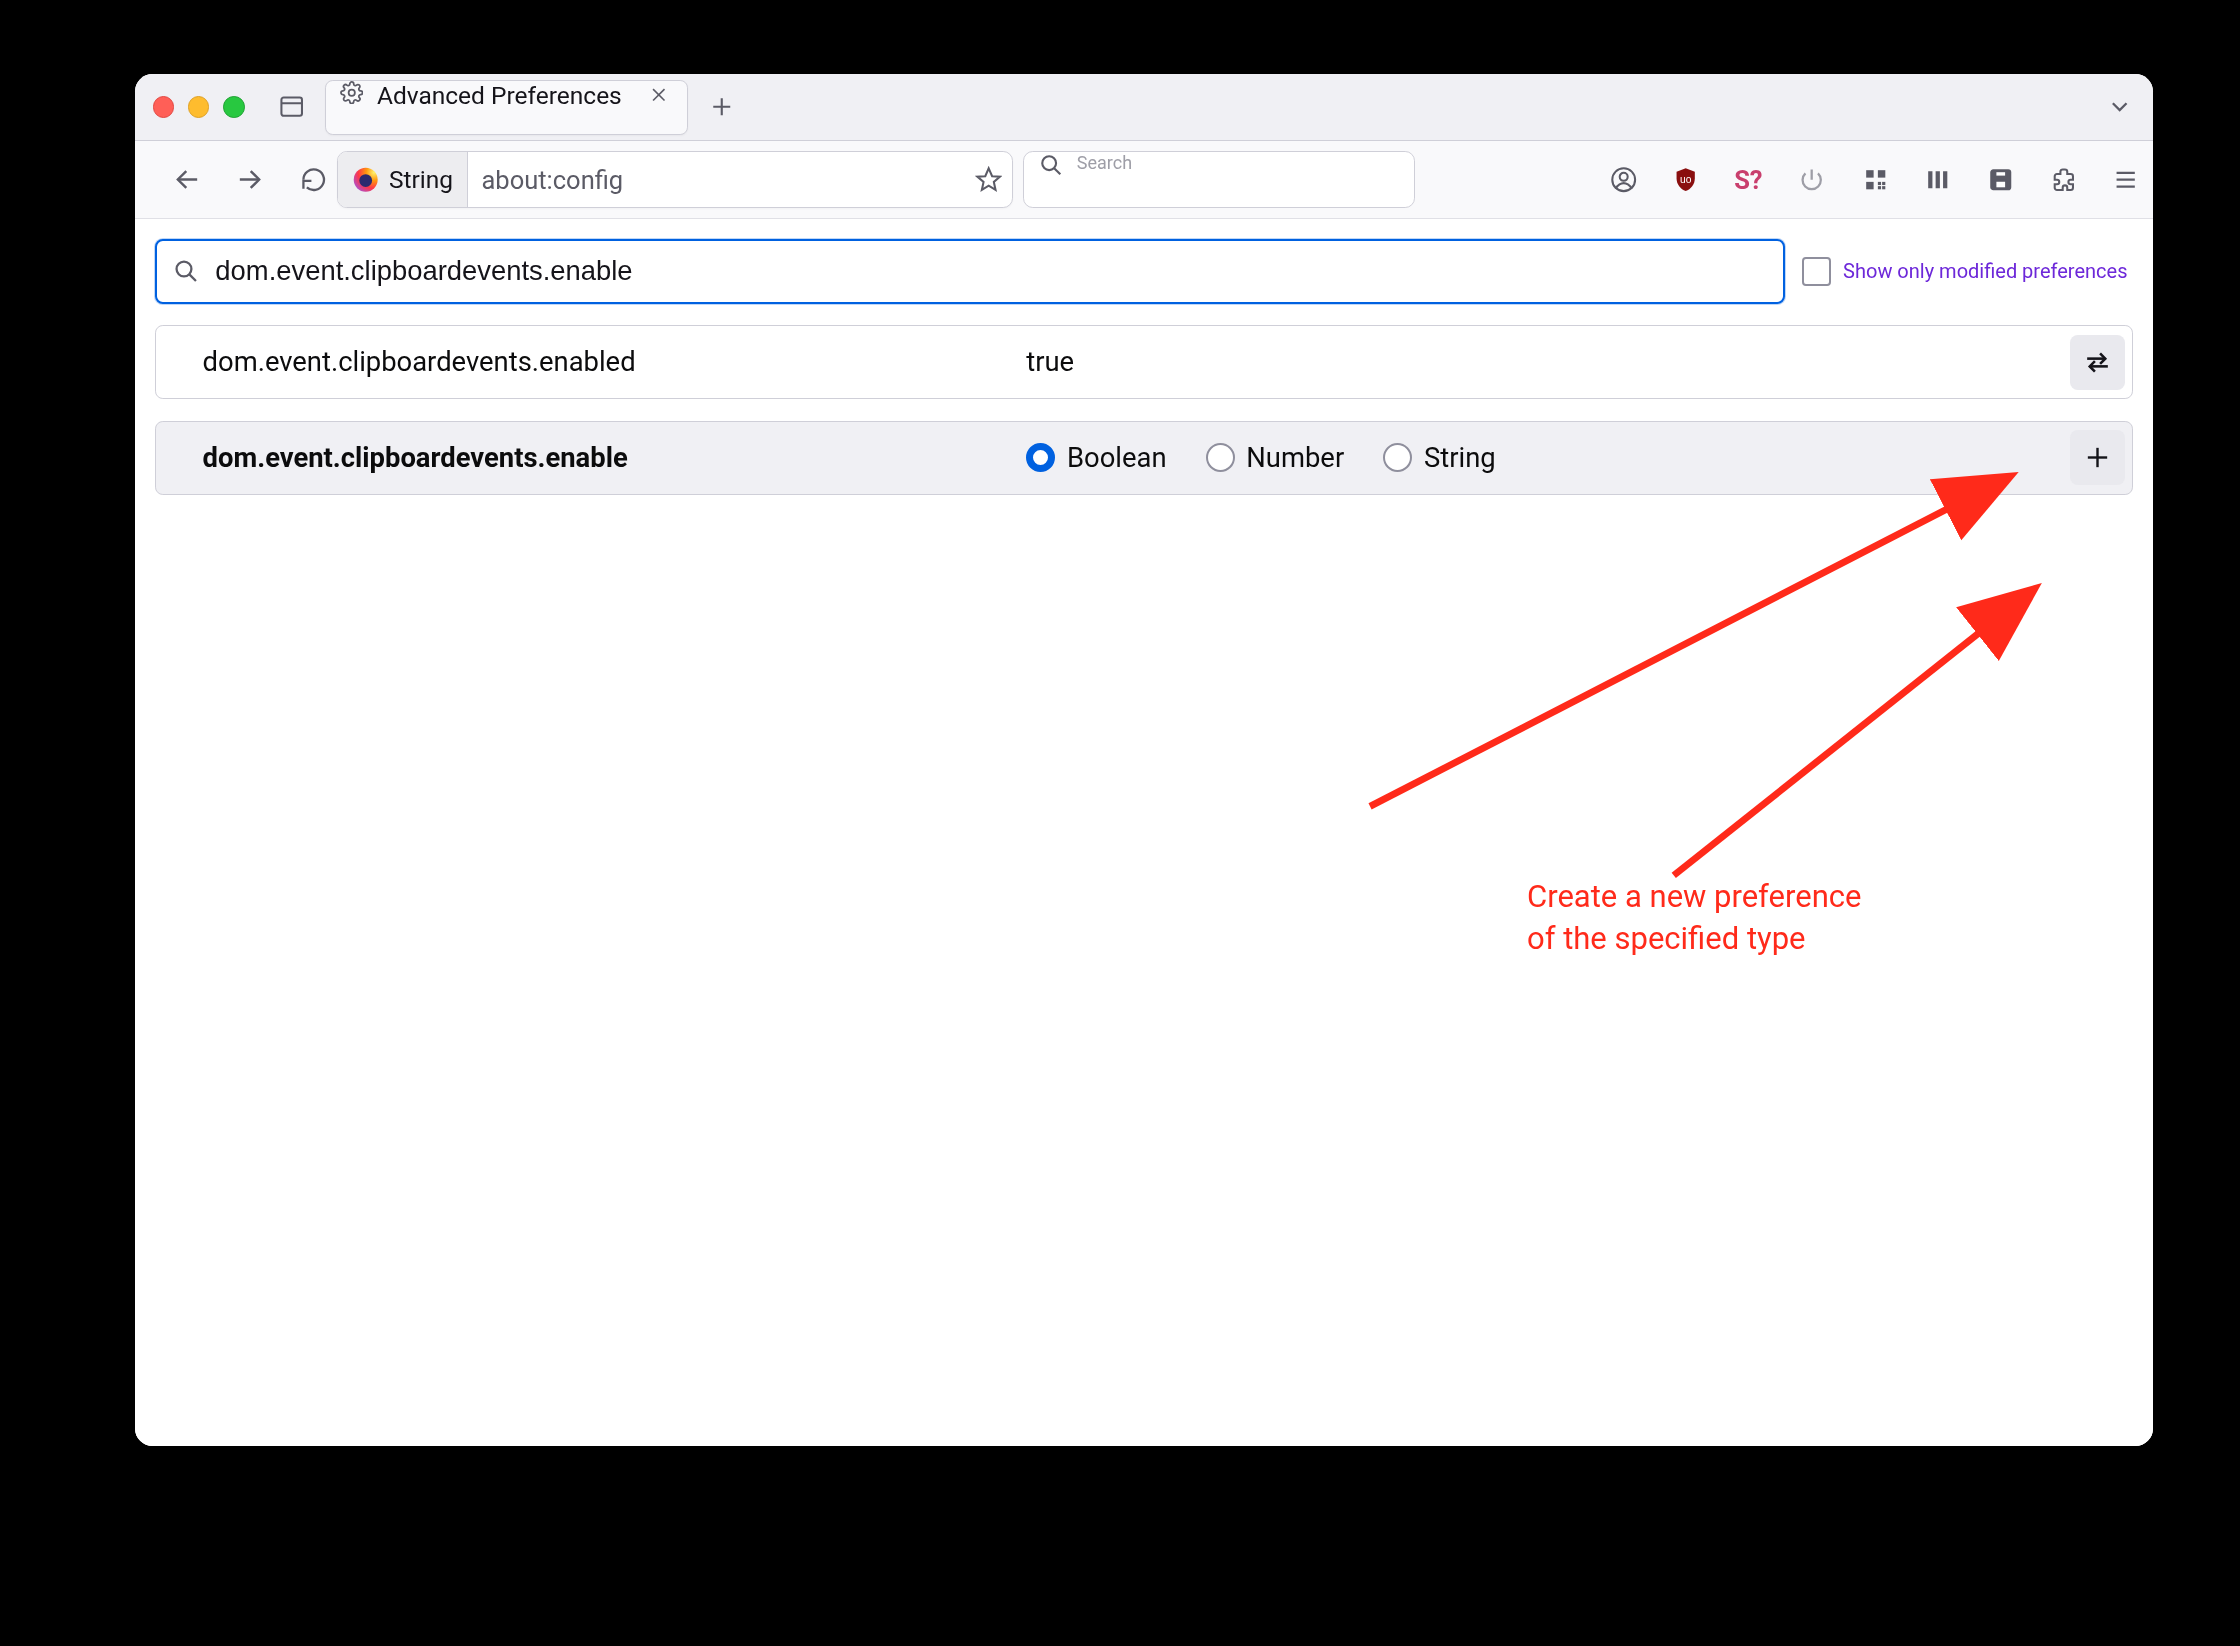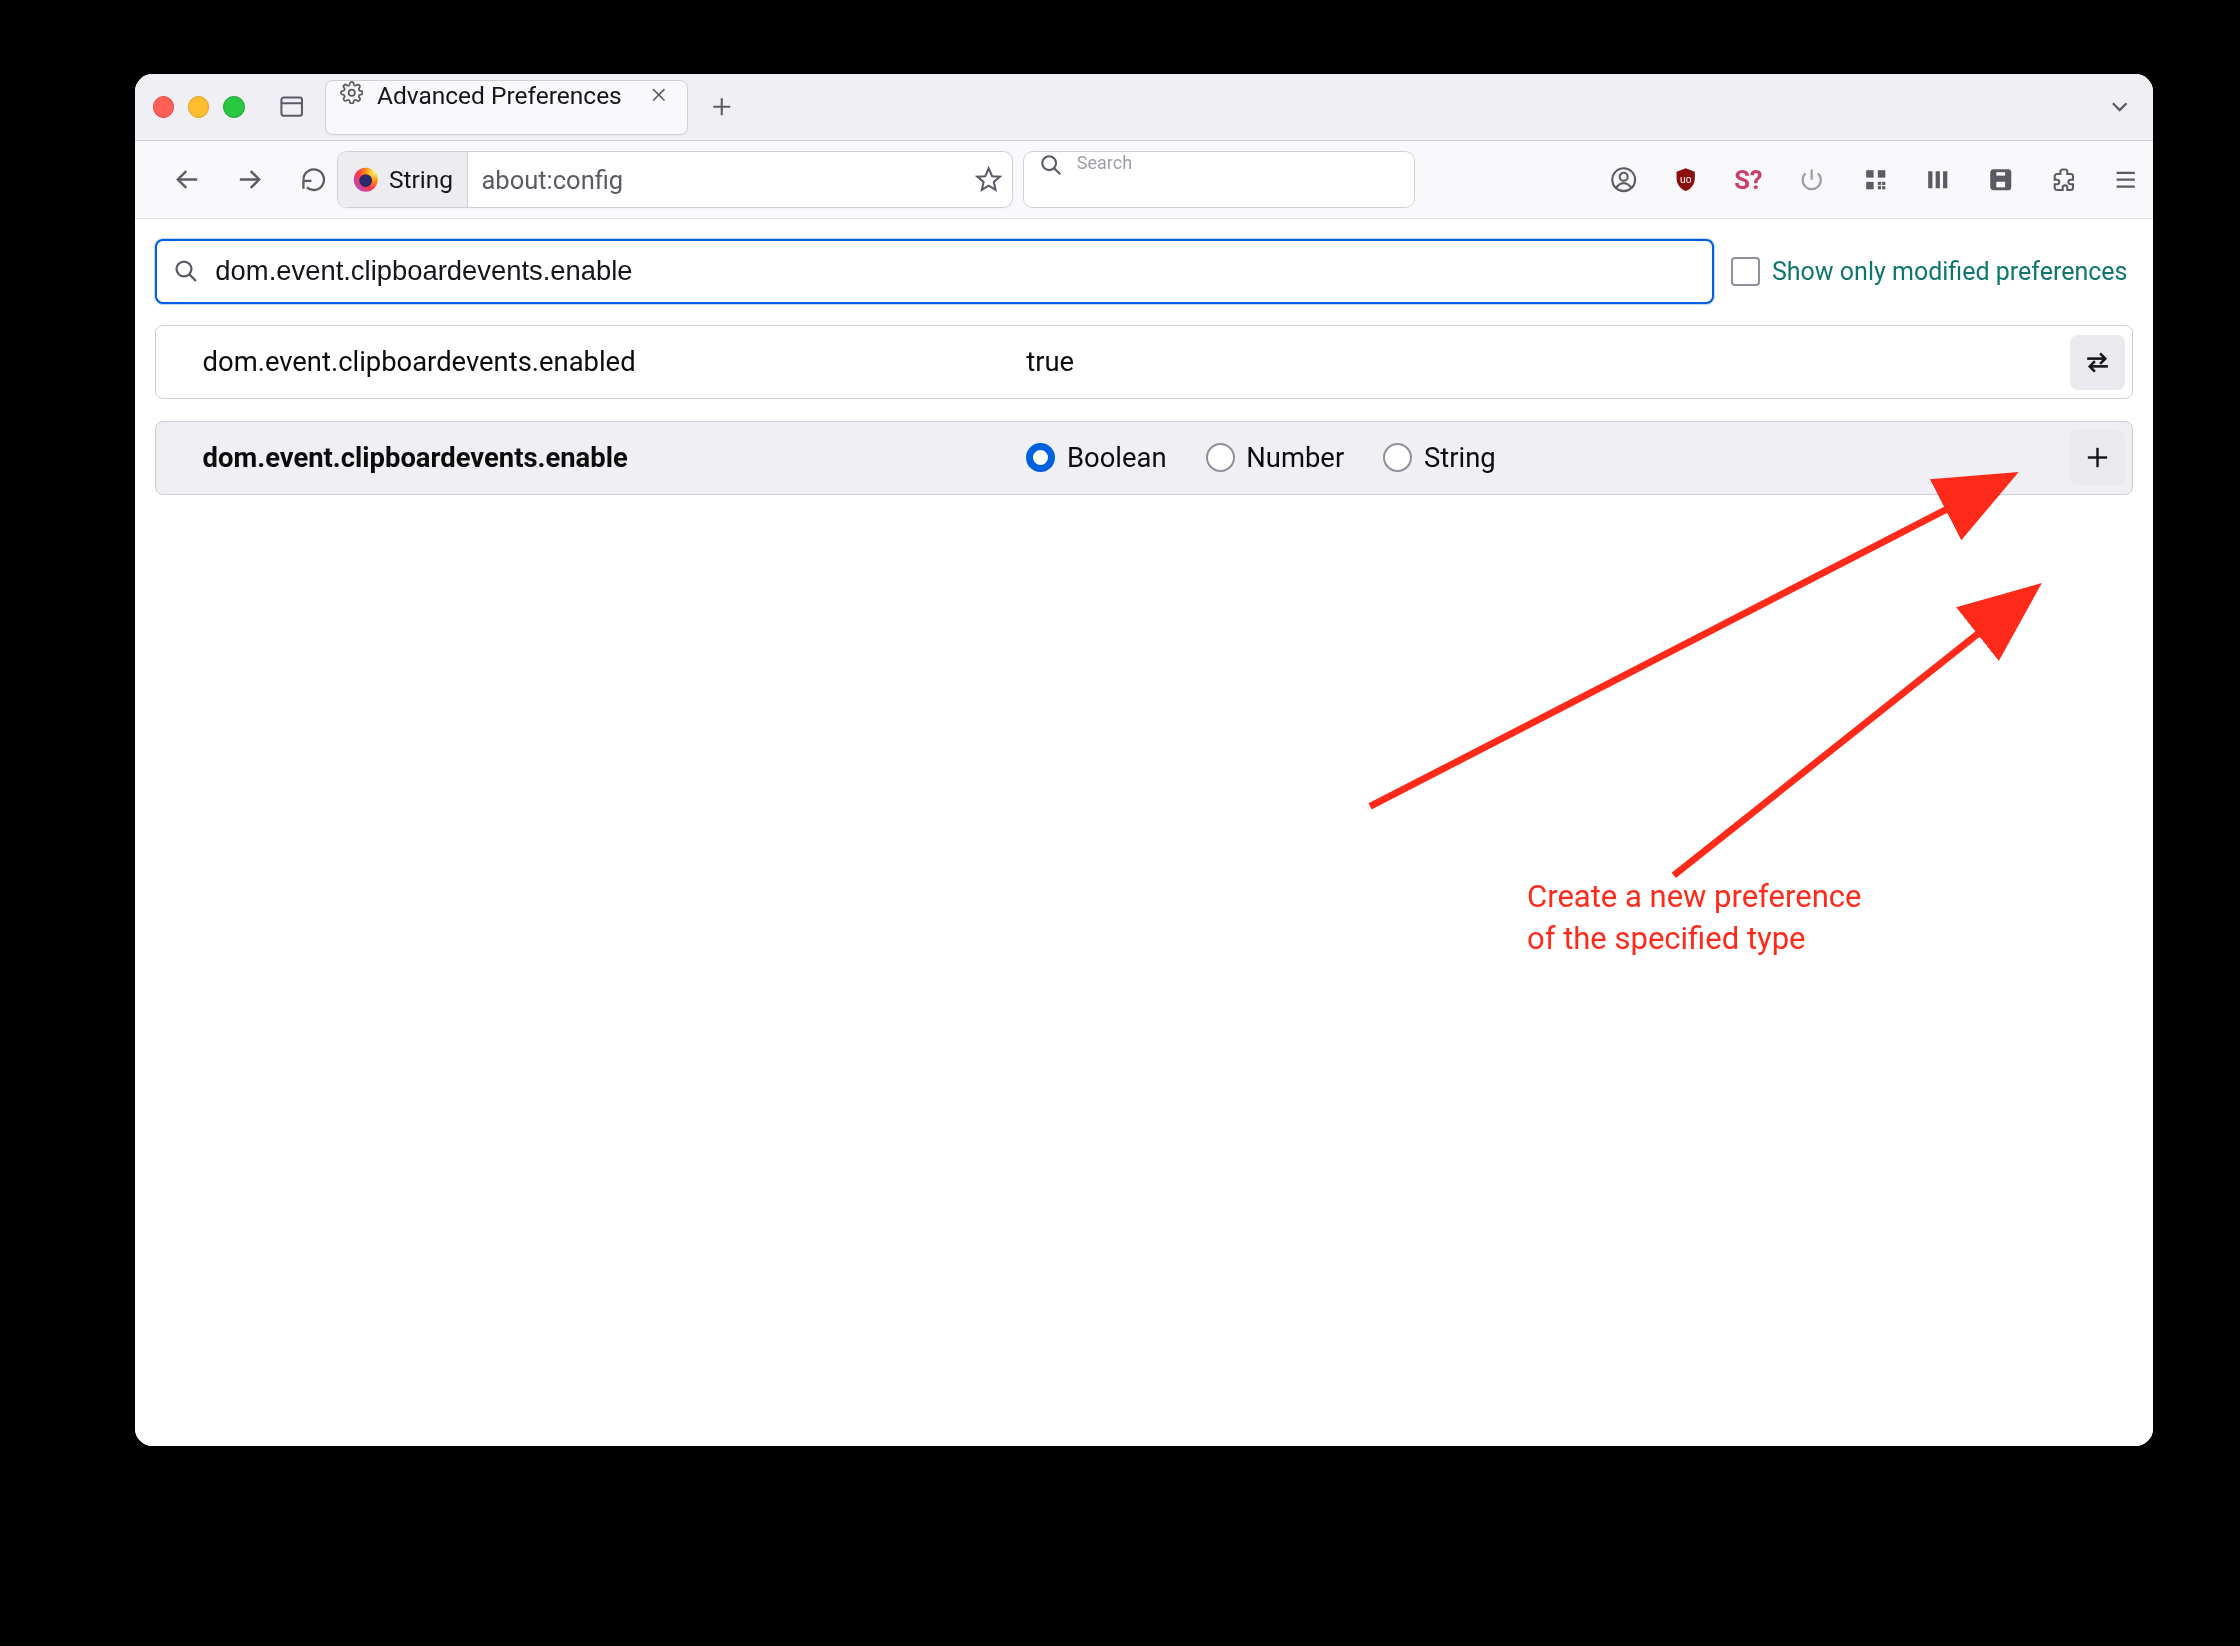--- a/index.html
+++ b/index.html
@@ -118,21 +118,21 @@
     padding:0 15.7px;
     gap:13.7px;
     box-shadow: 0 0 0 1px rgba(0,97,224,.25);
   }
   .filterbox input {
     flex:1; border:0; outline:0;
     font-size:27.4px;
     color:#15141a;
     background:transparent;
   }
-  .checkrow { display:flex; align-items:center; gap:11.8px; font-size:25px; color:#0f766e; padding-right:5.9px;}
+  .checkrow { display:flex; align-items:center; gap:11.8px; font-size:20px; color:#6d28d9; padding-right:5.9px;}
   .chk { width:29px;height:29px; border:2.5px solid #8f8f9d; border-radius:3.9px; background:#fff;}
 
   .pref-row {
     margin-top:21.6px;
     height:74px;
     border:1px solid #cfcfd8;
     border-radius:7.8px;
     display:flex; align-items:center;
     padding:0 7.8px 0 47px;
     gap:19.6px;

